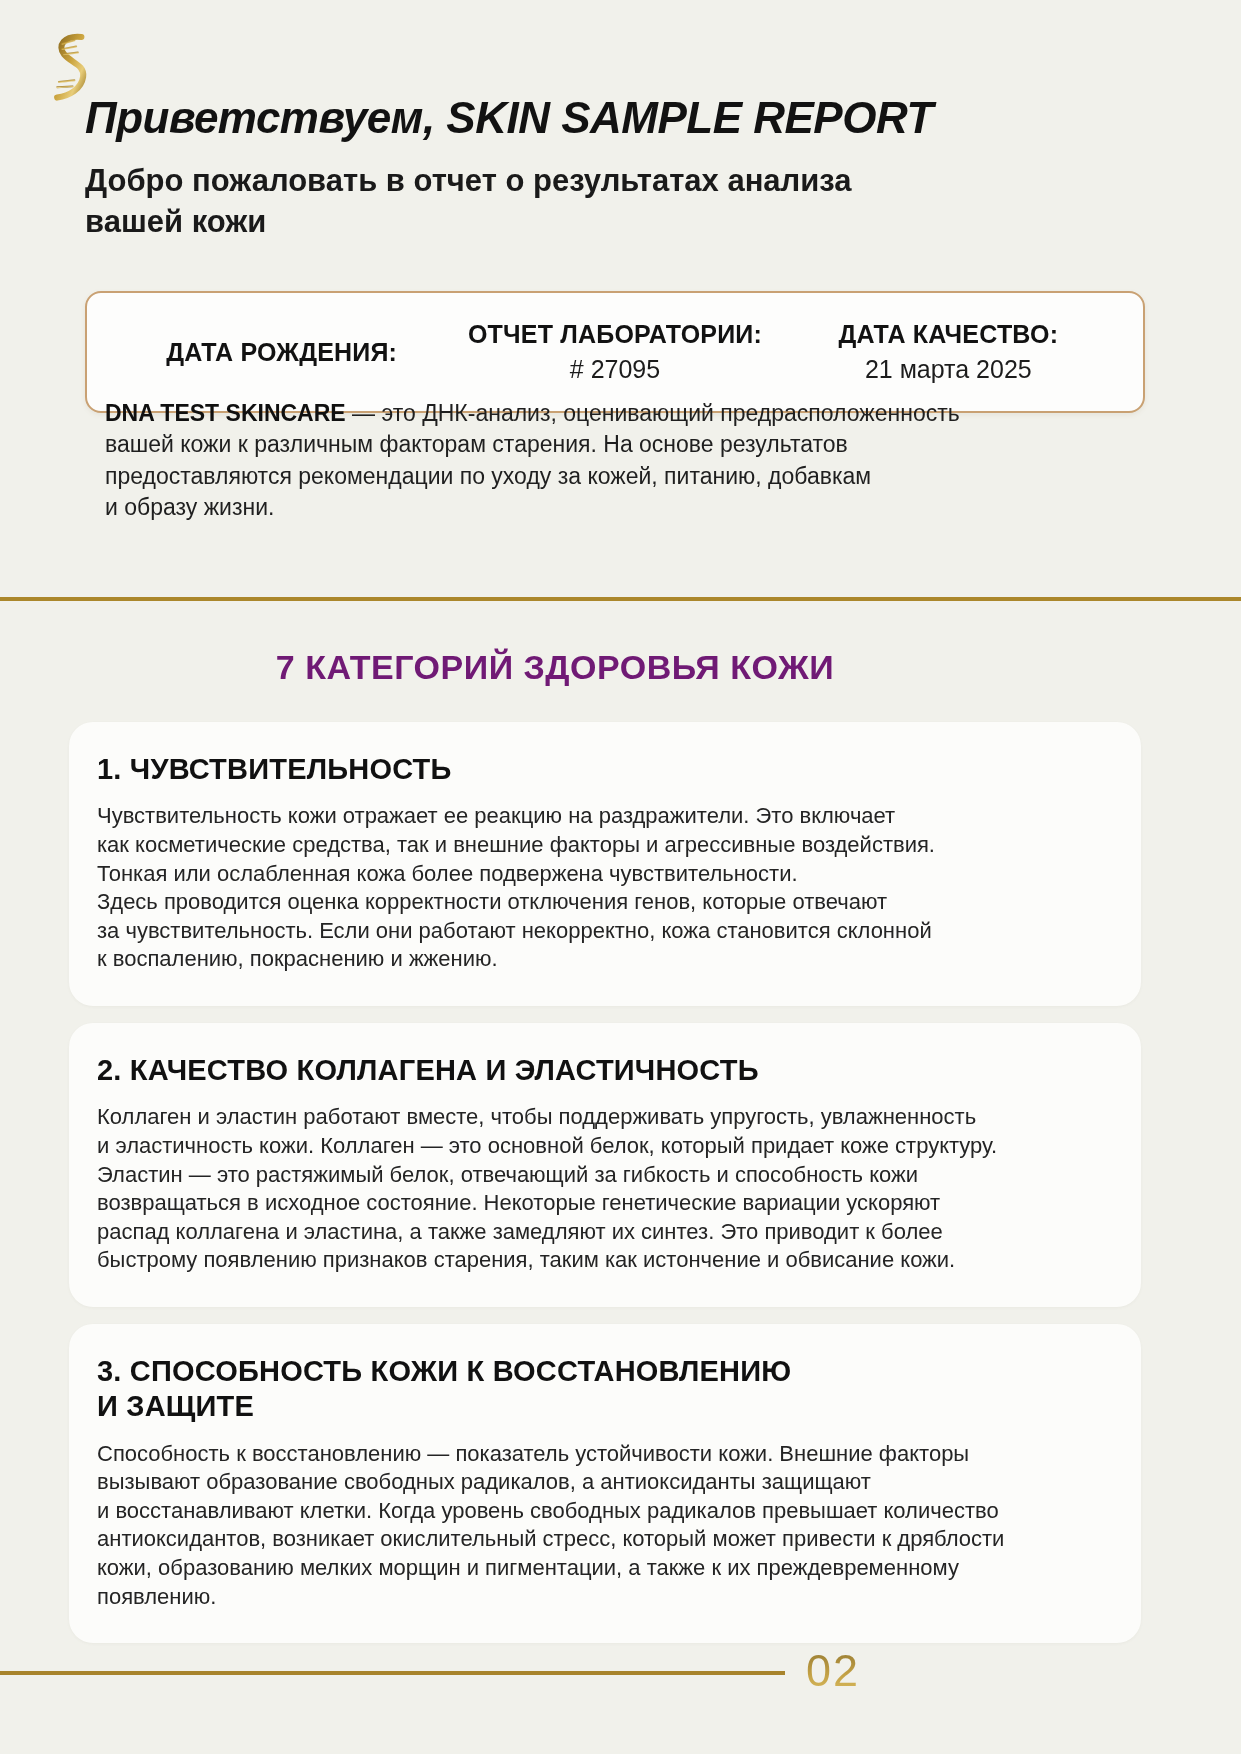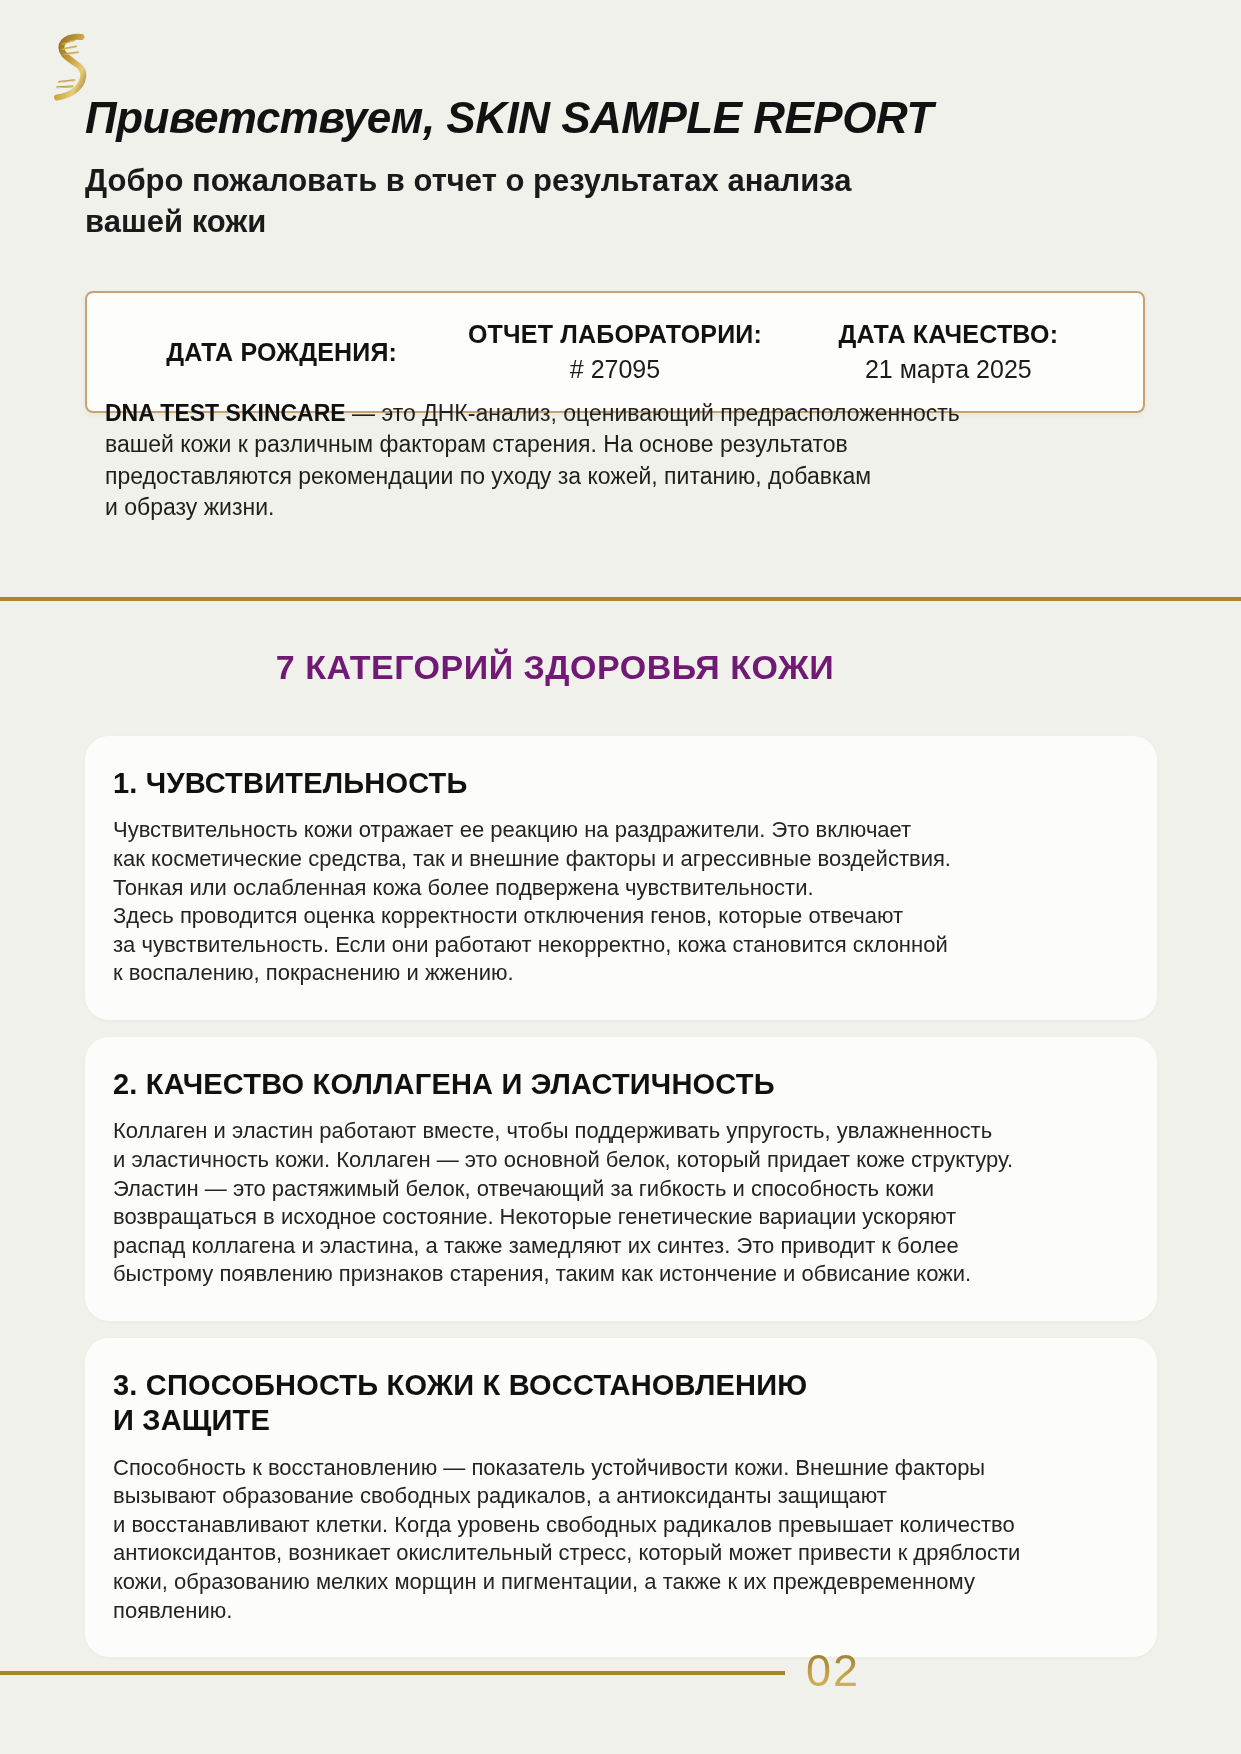--- a/index.html
+++ b/index.html
@@ -19,21 +19,21 @@
     font-size:44px; font-weight:800; color:#121212; letter-spacing:-0.5px;font-style:italic;
   }
   .subtitle {
     position:absolute; left:85px; top:160px; width:960px;
     font-size:31px; font-weight:700; color:#1a1a1a; line-height:1.33;
     white-space:pre-line;
   }
   
   .info-box {
     position:absolute; left:85px; top:291px; width:1060px; height:122px;
-    background:#fdfdfc; border:2px solid #c9a173; border-radius:8px;
+    background:#fdfdfc; border:2px solid #c9a173; border-radius:16px;
     display:flex; align-items:center; justify-content:space-between;
     padding:10px 28px; box-shadow:0 2px 5px rgba(150,130,90,0.10);
   }
   .info-col { flex:1; text-align:center; }
   .info-label { font-size:25px; font-weight:800; color:#121212; letter-spacing:0.2px; }
   .info-value { font-size:25px; font-weight:400; color:#1c1c1c; margin-top:6px; }
   
   .intro {
     position:absolute; left:105px; top:398px; width:980px;
     font-size:23px; line-height:1.36; color:#1f1f1f; white-space:pre-line;
@@ -43,21 +43,21 @@
   .divider {
     position:absolute; left:0; top:597px; width:1241px; height:4px;
     background:#ab872b;
   }
   
   .section-title {
     position:absolute; left:85px; top:648px; width:940px;
     text-align:center; font-size:34px; font-weight:800; color:#701a75;
     letter-spacing:0.5px;
   }
-  .cards { position:absolute; left:85px; top:722px; width:1072px;margin-top:14px; }
+  .cards { position:absolute; left:69px; top:722px; width:1072px; }
   .card {
     background:#fcfcfa; border-radius:24px;
     padding:30px 30px 32px 28px; margin-bottom:17px;
     box-shadow:0 1px 3px rgba(120,120,100,0.06);
   }
   .card-heading {
     font-size:29px; font-weight:800; color:#111; letter-spacing:0.2px;
     line-height:1.22; margin-bottom:15px; white-space:pre-line;
   }
   .card-body {

